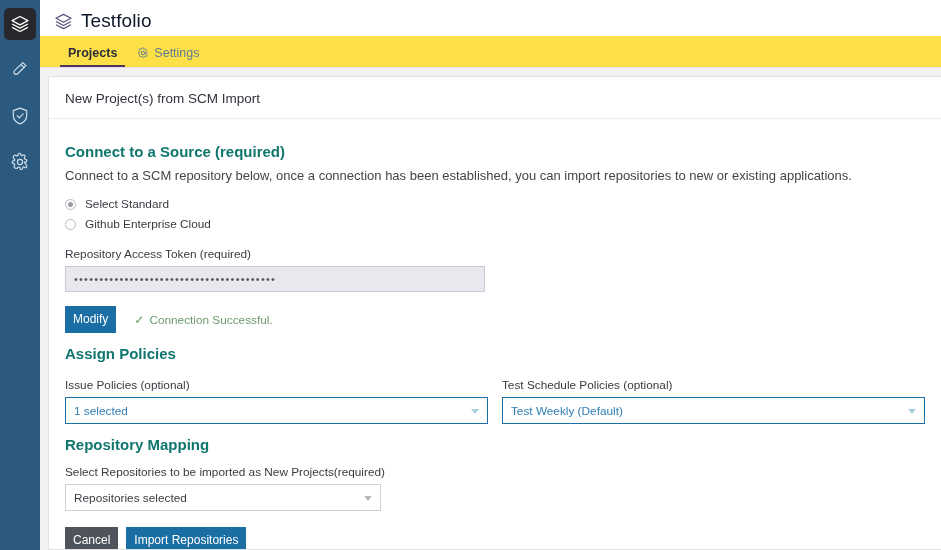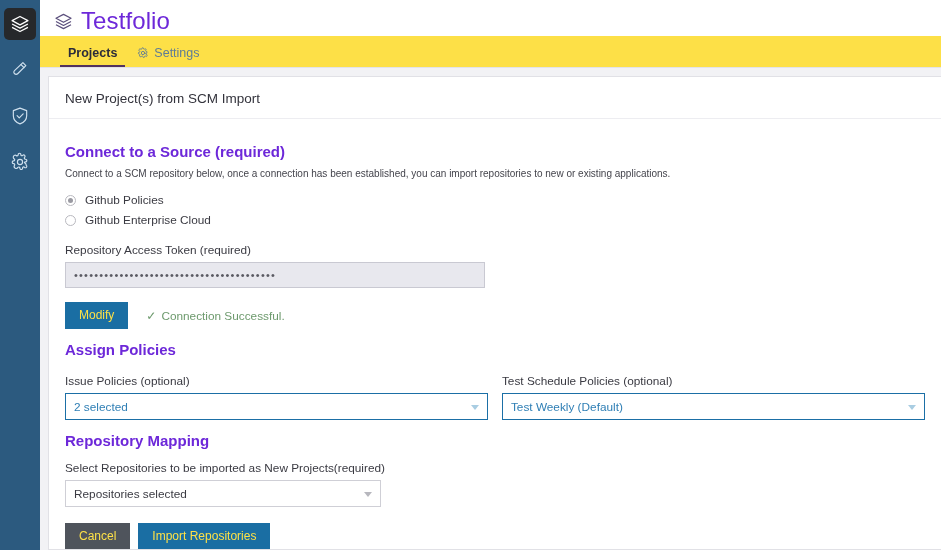--- a/index.html
+++ b/index.html
@@ -50,22 +50,22 @@
 
   
   .brand {
     height: 36px;
     display: flex;
     align-items: center;
     padding: 6px 0 0 14px;
   }
   .brand-icon { margin-right: 8px; display:flex; align-items:center; }
   .brand-name {
-    font-size: 24px;
-    color: #6d28d9;
+    font-size: 19px;
+    color: #0f172a;
     letter-spacing: .1px;
     font-weight: 400;
   }
 
   
   .tabs {
     display: flex;
     align-items: flex-end;
     padding-left: 18px;
     height: 32px;
@@ -111,26 +111,26 @@
     font-size: 13.5px;
     color: #33333c;
     padding: 14px 16px 12px 16px;
     border-bottom: 1px solid #ededf1;
   }
   .card-body { padding: 16px; }
 
   h2.section {
     font-size: 15px;
     font-weight: bold;
-    color: #6d28d9;
+    color: #0f766e;
     margin: 8px 0 8px 0;
   }
   h2.section.tight { margin-top: 12px; }
   .desc {
-    font-size: 10px;
+    font-size: 13px;
     color: #44444c;
     margin: 0 0 14px 0;
   }
 
   
   .radio-row {
     display: flex; align-items: center;
     margin-bottom: 6px;
     cursor: pointer;
   }
@@ -171,22 +171,22 @@
     line-height: 24px;
     overflow: hidden;
     white-space: nowrap;
     font-family: "Liberation Sans", sans-serif;
   }
 
   .btn-row { display: flex; align-items: center; margin-top: 14px; }
   .btn {
     font-size: 12px;
     border: none;
-    color: #fde047;
-    padding: 7px 14px;
+    color: #ffffff;
+    padding: 7px 8px;
     cursor: pointer;
     font-family: "Liberation Sans", sans-serif;
     line-height: 1.1;
   }
   .btn-primary { background: #1a6ea3; }
   .btn-secondary { background: #4f545c; }
   .conn-ok {
     margin-left: 18px;
     font-size: 11.8px;
     color: #6d9a6d;
@@ -313,21 +313,21 @@
 
         <div class="card-header">New Project(s) from SCM Import</div>
 
         <div class="card-body">
 
           <h2 class="section">Connect to a Source (required)</h2>
           <p class="desc">Connect to a SCM repository below, once a connection has been established, you can import repositories to new or existing applications.</p>
 
           <div class="radio-row">
             <span class="radio checked"></span>
-            <span class="radio-label">Github Policies</span>
+            <span class="radio-label">Select Standard</span>
           </div>
           <div class="radio-row">
             <span class="radio"></span>
             <span class="radio-label">Github Enterprise Cloud</span>
           </div>
 
           <div class="field-label">Repository Access Token (required)</div>
           <div class="token-input">••••••••••••••••••••••••••••••••••••••••</div>
 
           <div class="btn-row">
@@ -337,21 +337,21 @@
               <span>Connection Successful.</span>
             </span>
           </div>
 
           <h2 class="section tight">Assign Policies</h2>
 
           <div class="policy-grid">
             <div class="policy-col">
               <div class="field-label" style="margin-top:0;">Issue Policies (optional)</div>
               <div class="select blue">
-                <span>2 selected</span>
+                <span>1 selected</span>
                 <span class="caret"></span>
               </div>
             </div>
             <div class="spacer-col"></div>
             <div class="policy-col second">
               <div class="field-label" style="margin-top:0;">Test Schedule Policies (optional)</div>
               <div class="select blue">
                 <span>Test Weekly (Default)</span>
                 <span class="caret"></span>
               </div>

